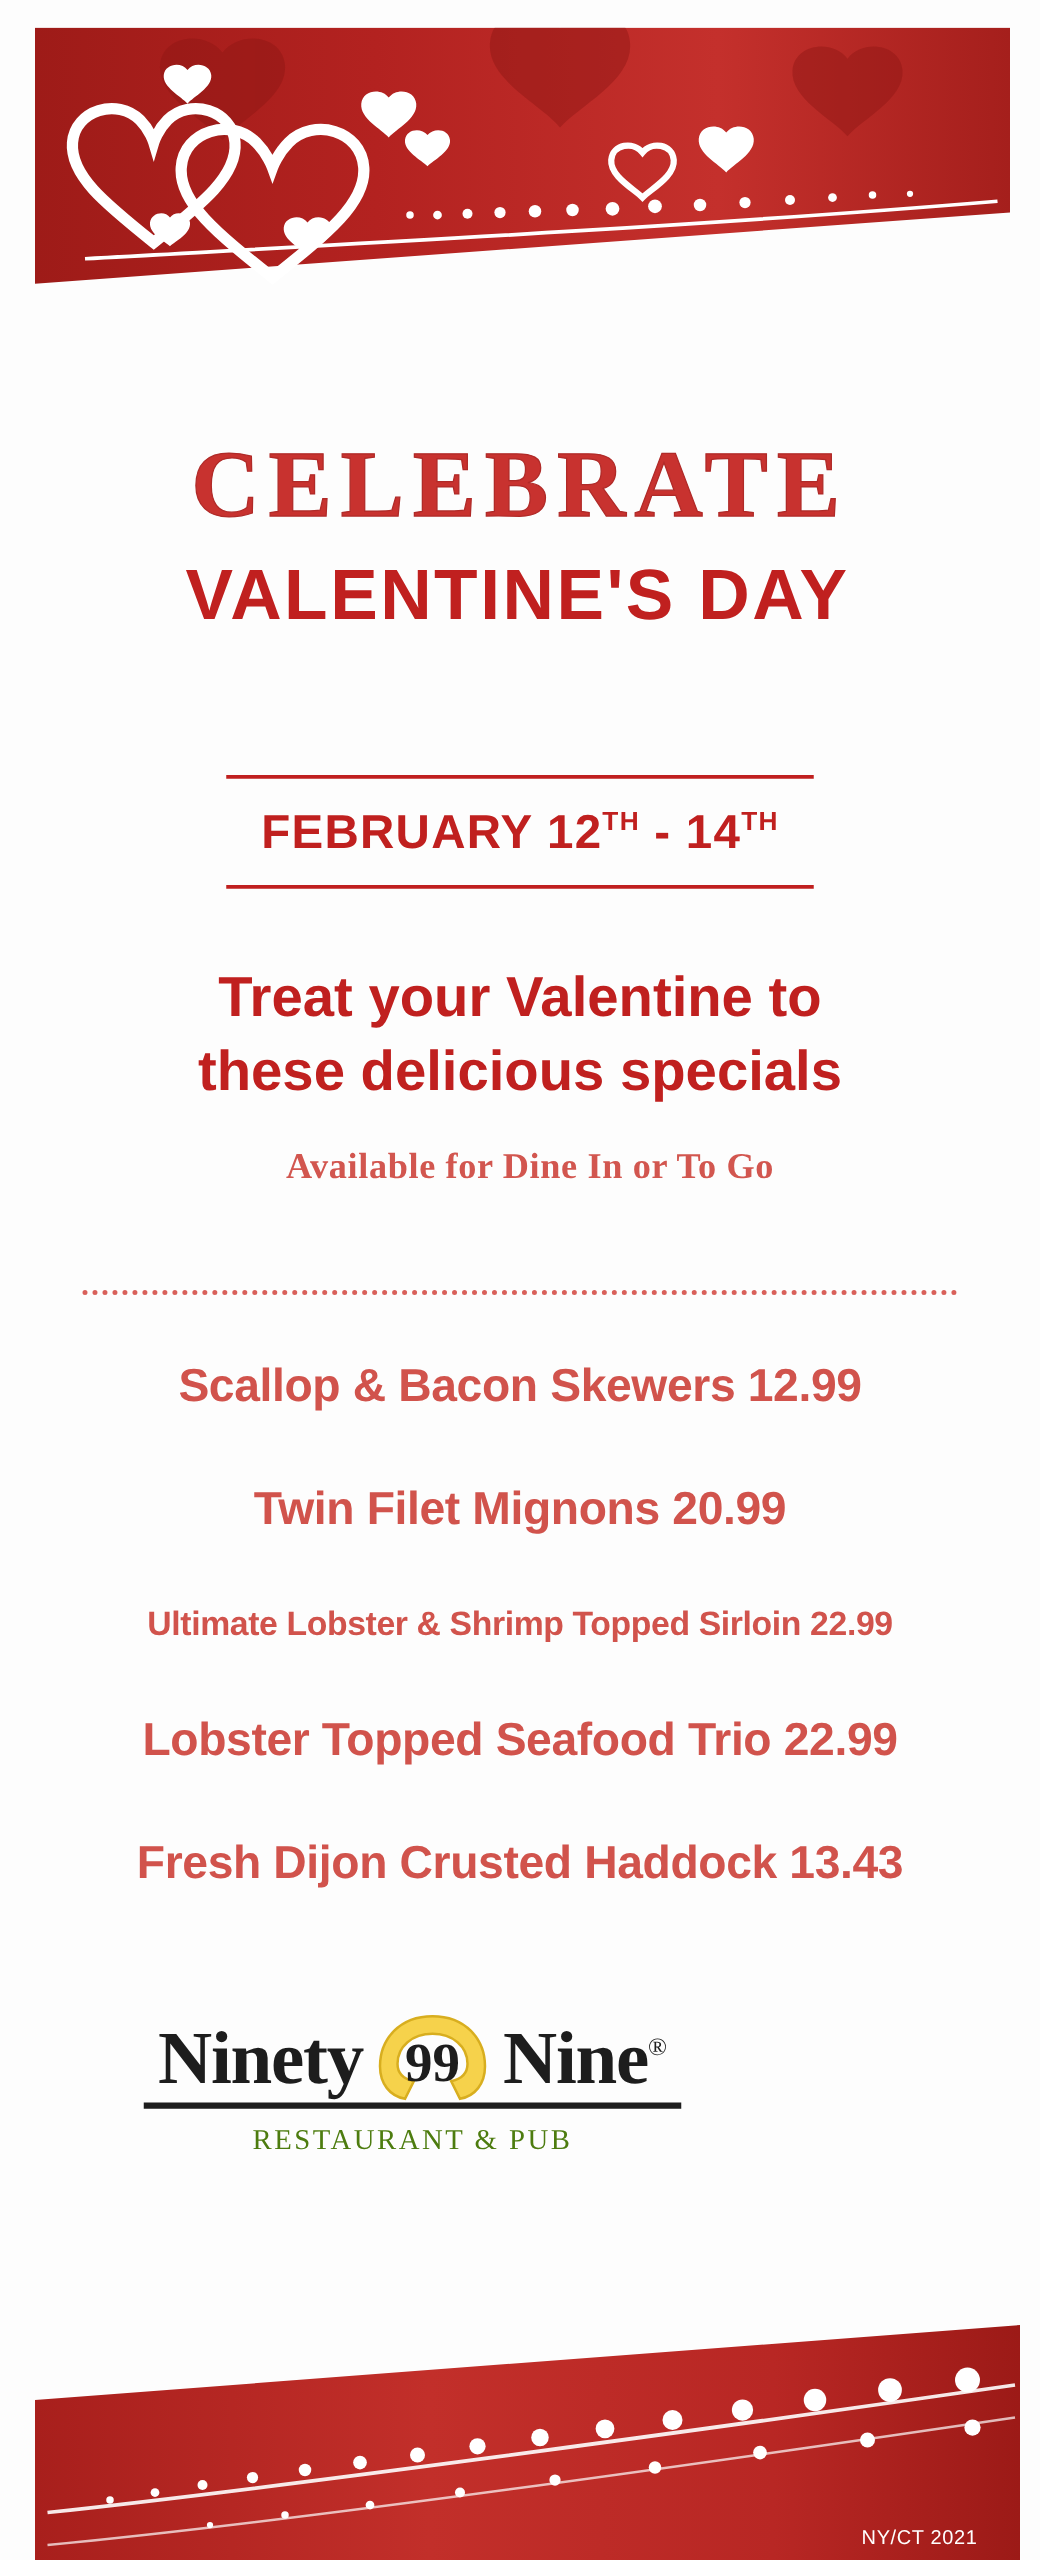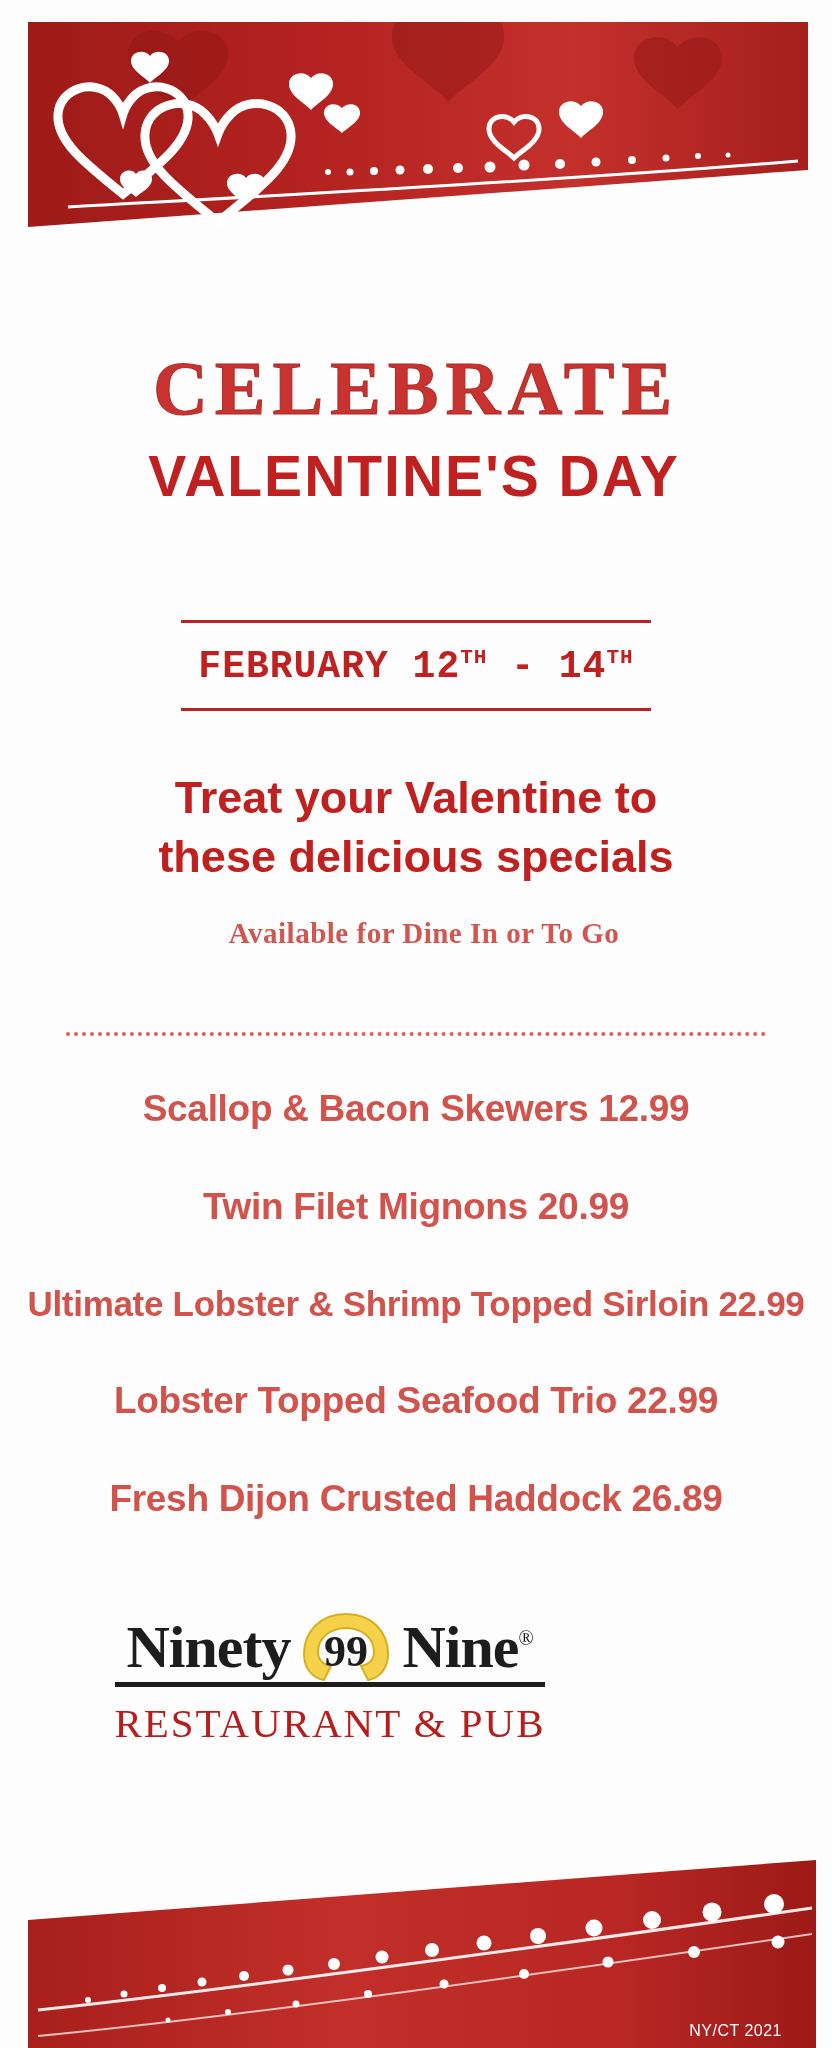--- a/index.html
+++ b/index.html
@@ -72,21 +72,21 @@
     width: 832px;
     text-align: center;
   }
   .rule {
     width: 470px;
     height: 3px;
     background: #c0201f;
     margin: 0 auto;
   }
   .date-text {
-    font-family: Liberation Mono, monospace;
+    font-family: Liberation Sans, sans-serif;
     font-weight: bold;
     font-size: 38px;
     letter-spacing: 1px;
     color: #c0201f;
     margin: 22px 0 20px 0;
   }
   .date-text sup {
     font-size: 21px;
     vertical-align: super;
   }
@@ -135,21 +135,21 @@
   }
   .special-item {
     font-family: "Liberation Sans", sans-serif;
     font-weight: bold;
     font-size: 37px;
     color: #d1534c;
     letter-spacing: -0.3px;
     margin: 0 0 56px 0;
     white-space: nowrap;
   }
-  .special-item.wide { font-size: 35px; }
+  .special-item.wide { font-size: 27px; }
 
   
   .logo-block {
     position: absolute;
     left: 0;
     top: 1600px;
     width: 660px;
     text-align: center;
   }
   .logo-row {
@@ -181,23 +181,23 @@
     vertical-align: super;
   }
   .logo-underline {
     width: 430px;
     height: 5px;
     background: #1d1d1d;
     margin: 6px auto 0 auto;
   }
   .logo-sub {
     font-family: "Liberation Serif", serif;
-    font-size: 41px;
+    font-size: 23px;
     letter-spacing: 2px;
-    color: #b91c1c;
+    color: #4d7c0f;
     margin-top: 12px;
   }
 
   
   .bottom-banner {
     position: absolute;
     left: 28px;
     top: 1860px;
     width: 788px;
     height: 190px;
@@ -295,21 +295,21 @@
     <div class="available">Available for Dine In or To Go</div>
   </div>
 
   <div class="dotted"></div>
 
   <div class="specials">
     <div class="special-item">Scallop &amp; Bacon Skewers 12.99</div>
     <div class="special-item">Twin Filet Mignons 20.99</div>
     <div class="special-item wide">Ultimate Lobster &amp; Shrimp Topped Sirloin  22.99</div>
     <div class="special-item">Lobster Topped Seafood Trio 22.99</div>
-    <div class="special-item">Fresh Dijon Crusted Haddock 26.89</div>
+    <div class="special-item">Fresh Dijon Crusted Haddock 13.43</div>
   </div>
 
   <div class="logo-block">
     <div class="logo-row">
       <span class="logo-word">Ninety</span><span class="logo-badge">
         <svg viewBox="0 0 104 74" width="104" height="74">
           <path d="M52,4 C26,4 10,22 10,44 C10,58 18,68 30,70 L37,56 C28,54 24,49 24,42 C24,28 36,18 52,18 C68,18 80,28 80,42 C80,49 76,54 67,56 L74,70 C86,68 94,58 94,44 C94,22 78,4 52,4 Z" fill="#f6d24b" stroke="#d8ae1f" stroke-width="2"></path>
           <text x="52" y="56" text-anchor="middle" font-family="Liberation Serif, serif" font-weight="bold" font-size="44" fill="#1d1d1d">99</text>
         </svg>
       </span><span class="logo-word">Nine</span><span class="logo-reg">®</span>

